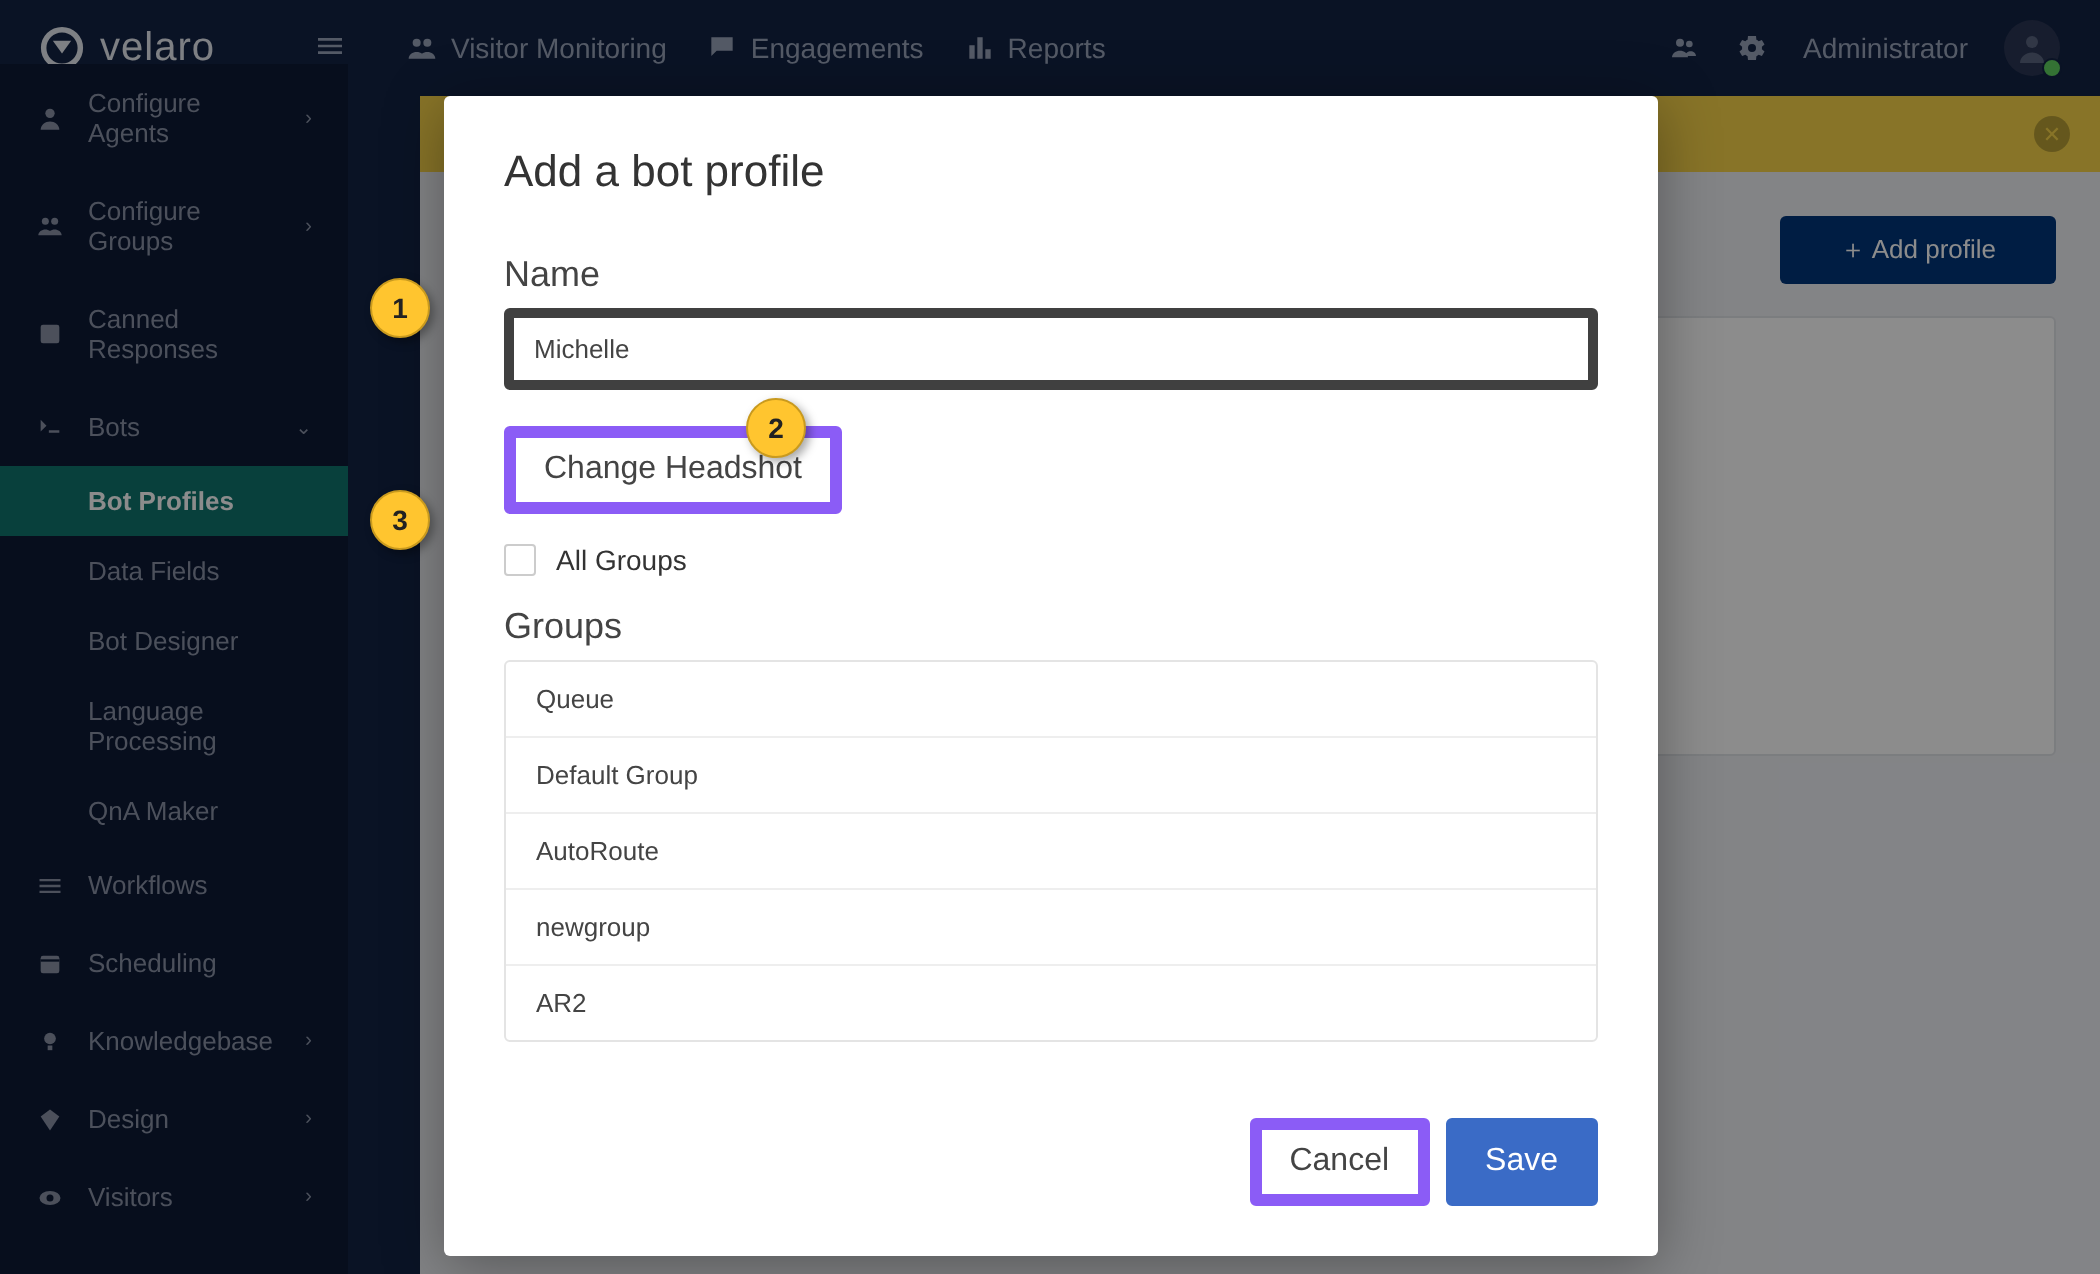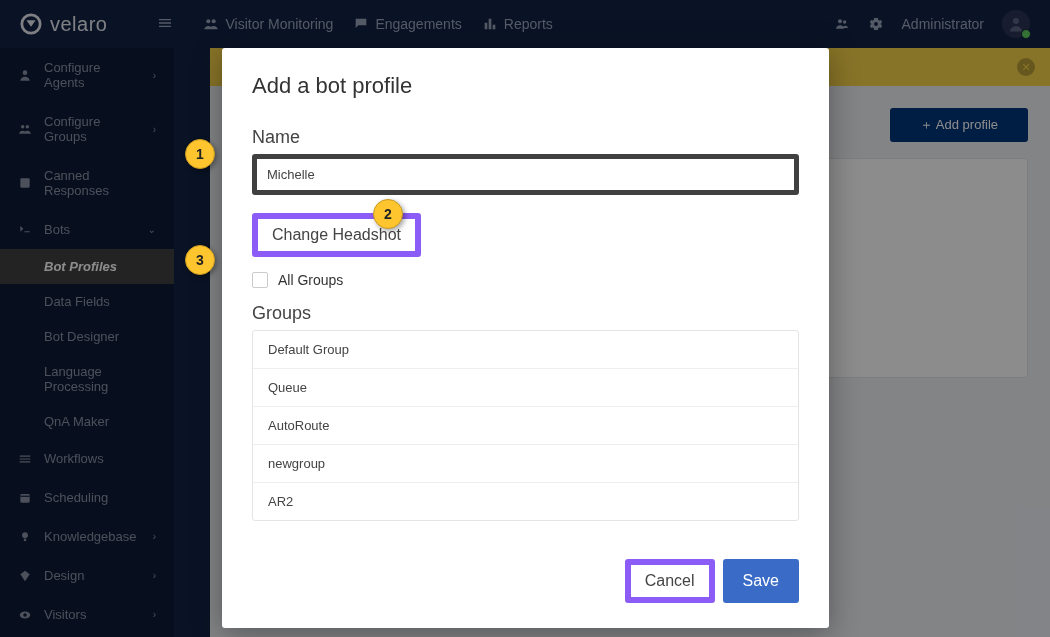--- a/index.html
+++ b/index.html
@@ -44,21 +44,21 @@
     }
     .avatar::after {
       content: ''; position: absolute; width: 8px; height: 8px;
       border-radius: 50%; background: #5fcf5f;
       bottom: -1px; right: -1px; border: 1px solid #132344;
     }
     .avatar-inner { width: 100%; height: 100%; display: flex; align-items: center; justify-content: center; }
 
     .sidebar {
       position: absolute;
-      top: 48px;
+      top: 32px;
       left: 0;
       width: 174px;
       bottom: 0;
       background: #0d1a36;
       color: #8a93a7;
       overflow-y: auto;
     }
     .side-item {
       display: flex;
       align-items: center;
@@ -72,22 +72,21 @@
     .side-chevron { margin-left: auto; font-size: 10px; }
     .sub-item {
       padding: 10px 18px 10px 44px;
       color: #8a93a7;
       font-size: 13px;
       cursor: pointer;
     }
     .sub-item.active {
       color: #fff;
       font-weight: 600;
-      background: #404040;
-      font-style: italic;
+      background: #0f766e;
     }
 
     .main-area {
       position: absolute;
       top: 48px;
       left: 210px;
       right: 0;
       bottom: 0;
       background: #eef0f5;
     }
@@ -356,22 +355,22 @@
     <span>Change Headshot</span>
   </button>
 
   <div class="checkbox-row">
     <div class="checkbox"></div>
     <span>All Groups</span>
   </div>
 
   <div class="field-label">Groups</div>
   <div class="groups-list">
+    <div class="group-item">Queue</div>
     <div class="group-item">Default Group</div>
-    <div class="group-item">Queue</div>
     <div class="group-item">AutoRoute</div>
     <div class="group-item">newgroup</div>
     <div class="group-item">AR2</div>
   </div>
 
   <div class="modal-footer">
     <button class="btn">
       <span>Cancel</span>
     </button>
     <button class="btn btn-primary">

